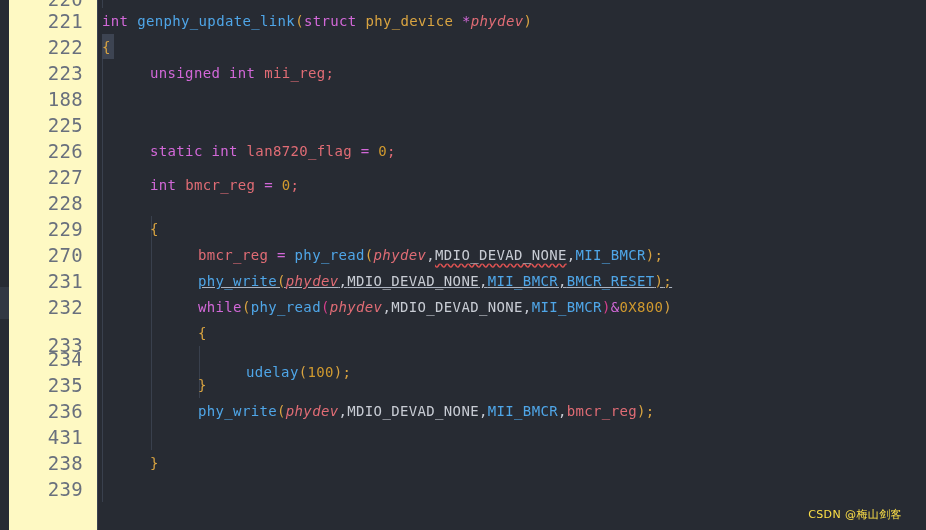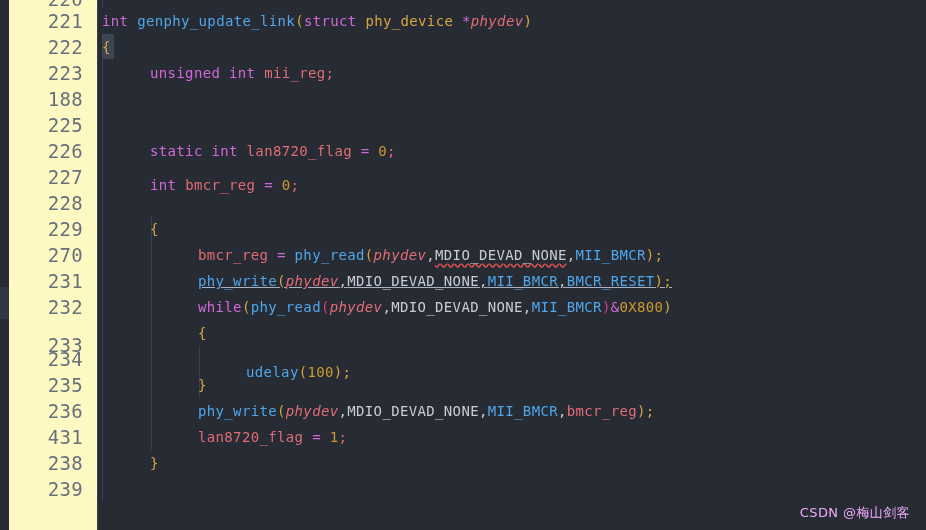--- a/index.html
+++ b/index.html
@@ -112,24 +112,24 @@
   
   #cursor-box {
     position: absolute;
     width: 12px;
     height: 25px;
     background: #3d4452;
   }
 
   #watermark {
     position: absolute;
-    right: 16px;
+    right: 24px;
     bottom: 8px;
-    color: #f0abfc;
-    font-size: 13px;
+    color: #fde047;
+    font-size: 11px;
     font-family: "DejaVu Sans", "Liberation Sans", sans-serif;
     letter-spacing: 0.4px;
   }
 </style>
 </head>
 <body>
 
 <div id="editor">
 
   <div id="overview-ruler">
@@ -191,21 +191,20 @@
     <div class="row" style="top:294px; left:100px;"><span class="kw">while</span><span class="p1">(</span><span class="fn">phy_read</span><span class="p3">(</span><span class="param">phydev</span><span class="ident">,</span><span class="ident">MDIO_DEVAD_NONE</span><span class="ident">,</span><span class="const">MII_BMCR</span><span class="p3">)</span><span class="op">&amp;</span><span class="num">0X800</span><span class="p1">)</span></div>
 
     <div class="row" style="top:320px; left:100px;"><span class="brace">{</span></div>
 
     <div class="row" style="top:346px; left:148px;margin-top:13px;"><span class="fn">udelay</span><span class="p1">(</span><span class="num">100</span><span class="p1">)</span><span class="p1">;</span></div>
 
     <div class="row" style="top:372px; left:100px;"><span class="brace">}</span></div>
 
     <div class="row" style="top:398px; left:100px;"><span class="fn">phy_write</span><span class="p1">(</span><span class="param">phydev</span><span class="ident">,</span><span class="ident">MDIO_DEVAD_NONE</span><span class="ident">,</span><span class="const">MII_BMCR</span><span class="ident">,</span><span class="var">bmcr_reg</span><span class="p1">)</span><span class="p1">;</span></div>
 
-    <div class="row" style="top:424px; left:100px;"><span class="var">lan8720_flag</span><span class="punct"> </span><span class="op">=</span><span class="punct"> </span><span class="num">1</span><span class="var">;</span></div>
 
     <div class="row" style="top:450px; left:52px;"><span class="brace">}</span></div>
 
   </div>
 
   <div id="watermark">CSDN @梅山剑客</div>
 
 </div>
 
 </body></html>

